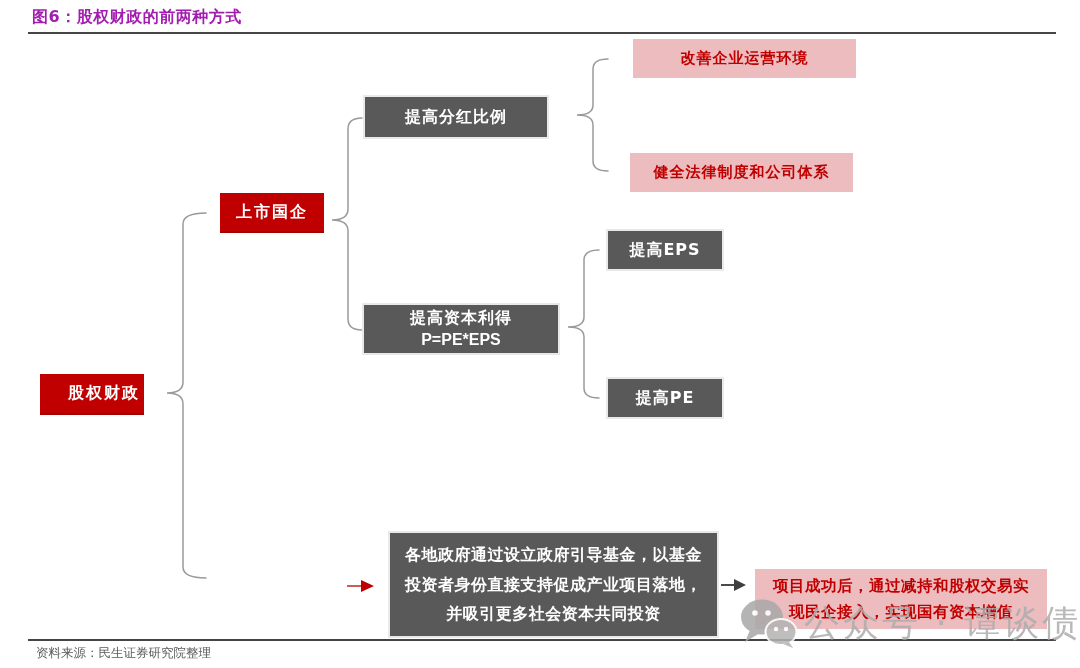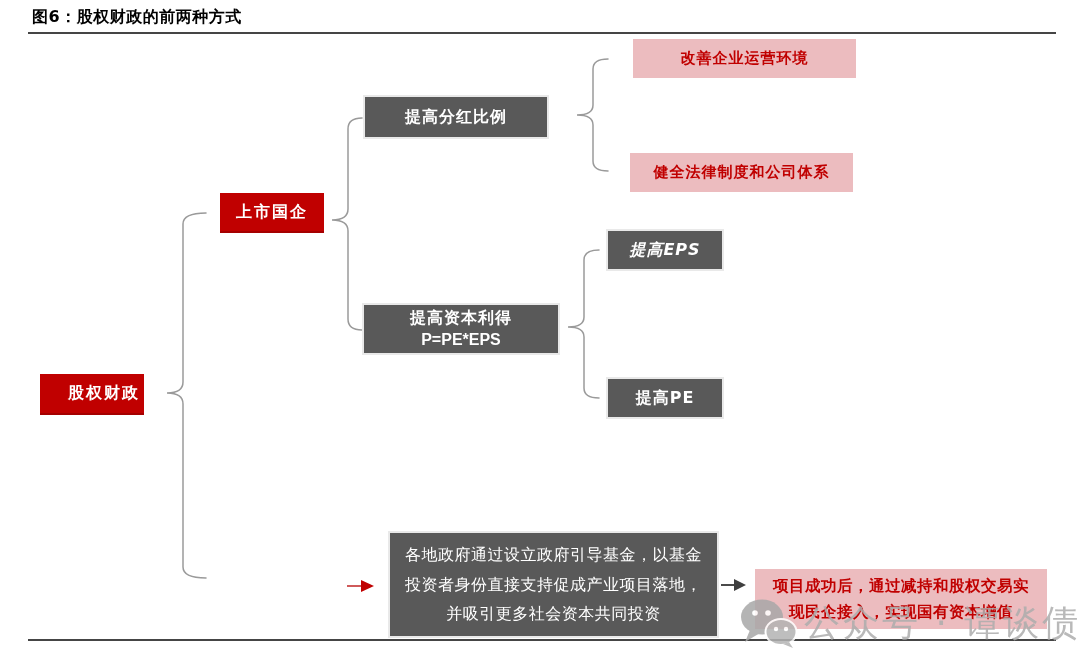--- a/index.html
+++ b/index.html
@@ -2,21 +2,21 @@
 <html><head>
 <meta charset="utf-8">
 <style>
   html,body{margin:0;padding:0;background:#fff;}
   #canvas{
     position:relative;width:1080px;height:668px;background:#ffffff;
     font-family:"DejaVu Sans","Liberation Sans",sans-serif;overflow:hidden;
   }
   .abs{position:absolute;}
   #title{
-    left:32px;top:7px;font-size:16px;font-weight:bold;color:#000000;letter-spacing:.5px;
+    left:32px;top:7px;font-size:16px;font-weight:bold;color:#a21caf;letter-spacing:.5px;
   }
   .rule{background:#454545;height:2px;}
   #title-rule{left:28px;top:32px;width:1028px;}
   #bottom-rule{left:28px;top:639px;width:1028px;}
   #source{left:36px;top:645px;font-size:12.5px;color:#5a5a5a;}
   svg.connector-layer{left:0;top:0;z-index:1;}
   .node{
     display:flex;align-items:center;justify-content:center;text-align:center;
     z-index:2;box-sizing:border-box;
   }
@@ -25,21 +25,21 @@
     border-bottom:2px solid #a50000;
   }
   .gray-node{
     background:#595959;color:#ffffff;font-weight:bold;font-size:16px;letter-spacing:1px;
     box-shadow:0 0 0 2px #e9e9e9;
   }
   .pink-node{
     background:#ECBCBF;color:#C00000;font-weight:bold;font-size:15px;letter-spacing:1px;
   }
   .multiline{flex-direction:column;line-height:1.35;}
-  #fund-box{font-weight:normal;font-size:16px;line-height:1.85;padding:0 14px;letter-spacing:.5px;justify-content:center;}
+  #fund-box{font-weight:bold;font-size:16px;line-height:1.85;padding:0 14px;letter-spacing:.5px;justify-content:center;}
   #success-box{font-size:15.5px;line-height:1.7;padding:4px 14px;letter-spacing:.5px;margin-top:21px;}
   #capital-sub{font-family:"Liberation Sans","DejaVu Sans",sans-serif;letter-spacing:0;text-align:center;}
   #watermark{
     left:738px;top:598px;z-index:5;display:flex;align-items:center;opacity:.85;
   }
   #watermark-text{
     font-size:36px;color:#adadad;letter-spacing:3px;white-space:nowrap;margin-left:6px;
   }
 </style>
 </head>
@@ -85,21 +85,21 @@
   </div>
 
   <div class="abs node pink-node" style="left:633px;top:39px;width:223px;height:39px;">
     <span>改善企业运营环境</span>
   </div>
 
   <div class="abs node pink-node" style="left:630px;top:153px;width:223px;height:39px;">
     <span>健全法律制度和公司体系</span>
   </div>
 
-  <div class="abs node gray-node" style="left:608px;top:231px;width:114px;height:38px;font-style:italic;">
+  <div class="abs node gray-node" style="left:608px;top:231px;width:114px;height:38px;">
     <span>提高EPS</span>
   </div>
 
   <div class="abs node gray-node" style="left:608px;top:379px;width:114px;height:38px;">
     <span>提高PE</span>
   </div>
 
 
   <div id="fund-box" class="abs node gray-node" style="left:390px;top:533px;width:327px;height:103px;">
     <span>各地政府通过设立政府引导基金，以基金投资者身份直接支持促成产业项目落地，并吸引更多社会资本共同投资</span>
@@ -117,14 +117,15 @@
       <circle cx="30" cy="15" r="2.8" fill="#ffffff"></circle>
       <ellipse cx="43" cy="34" rx="15.5" ry="13" fill="#b3b3b3" stroke="#ffffff" stroke-width="2"></ellipse>
       <path d="M51 44 L55 50 L45 46 Z" fill="#b3b3b3"></path>
       <circle cx="38" cy="31" r="2.2" fill="#ffffff"></circle>
       <circle cx="48" cy="31" r="2.2" fill="#ffffff"></circle>
     </svg>
     <span id="watermark-text">公众号 · 谭谈债市</span>
   </div>
 
   <div id="bottom-rule" class="abs rule"></div>
+  <div id="source" class="abs">资料来源：民生证券研究院整理</div>
 
 </div>
 
 </body></html>

